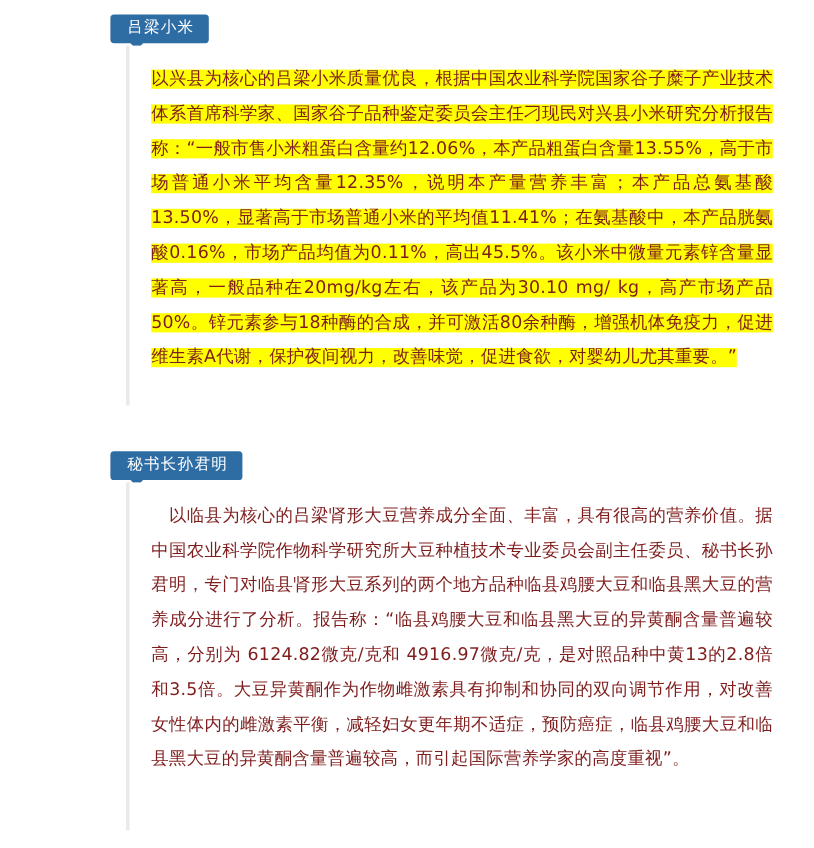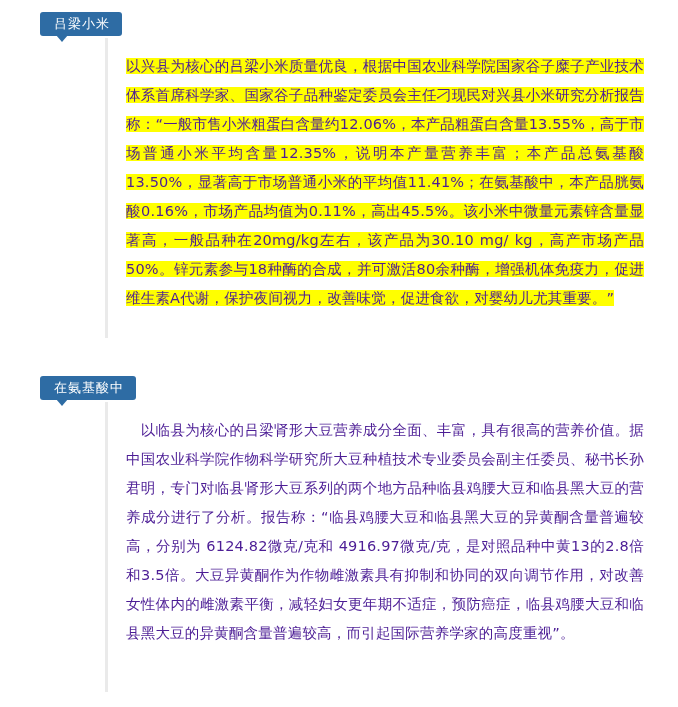--- a/index.html
+++ b/index.html
@@ -22,21 +22,21 @@
 
   .section {
     position: relative;
     margin: 0 0 0 0;
   }
 
   
   .badge-row {
     position: relative;
     height: 26px;
-    padding-left: 40px;
+    padding-left: 92px;
     box-sizing: border-box;
   }
   .badge {
     display: inline-block;
     background: #2e6ca4;
     color: #ffffff;
     font-size: 13px;
     line-height: 24px;
     padding: 0 12px 0 14px;
     height: 24px;
@@ -64,21 +64,21 @@
     margin-right: 18px;
     background: #ffffff;
     border-left: 3px solid #eaeaea;
     padding: 14px 16px 14px 18px;
     box-sizing: border-box;
   }
 
   .para {
     font-size: 14.5px;
     line-height: 29px;
-    color: #4c1d95;
+    color: #7f1d1d;
     text-align: justify;
     text-justify: inter-ideograph;
     margin: 0;
     letter-spacing: 0.2px;
   }
   .para.highlight {
     background: #ffff00;
     display: inline;
     box-decoration-break: clone;
     -webkit-box-decoration-break: clone;
@@ -123,20 +123,20 @@
       <div class="hl-wrap">
         <span class="para highlight">以兴县为核心的吕梁小米质量优良，根据中国农业科学院国家谷子糜子产业技术体系首席科学家、国家谷子品种鉴定委员会主任刁现民对兴县小米研究分析报告称：“一般市售小米粗蛋白含量约12.06%，本产品粗蛋白含量13.55%，高于市场普通小米平均含量12.35%，说明本产量营养丰富；本产品总氨基酸13.50%，显著高于市场普通小米的平均值11.41%；在氨基酸中，本产品胱氨酸0.16%，市场产品均值为0.11%，高出45.5%。该小米中微量元素锌含量显著高，一般品种在20mg/kg左右，该产品为30.10 mg/ kg，高产市场产品50%。锌元素参与18种酶的合成，并可激活80余种酶，增强机体免疫力，促进维生素A代谢，保护夜间视力，改善味觉，促进食欲，对婴幼儿尤其重要。”</span>
       </div>
     </div>
   </div>
 
   <div class="gap-mid"></div>
 
   <div class="section" id="section-soybean">
     <div class="badge-row">
-      <span class="badge">在氨基酸中</span>
+      <span class="badge">秘书长孙君明</span>
     </div>
     <div class="card">
       <p class="para indent">　以临县为核心的吕梁肾形大豆营养成分全面、丰富，具有很高的营养价值。据中国农业科学院作物科学研究所大豆种植技术专业委员会副主任委员、秘书长孙君明，专门对临县肾形大豆系列的两个地方品种临县鸡腰大豆和临县黑大豆的营养成分进行了分析。报告称：“临县鸡腰大豆和临县黑大豆的异黄酮含量普遍较高，分别为 6124.82微克/克和 4916.97微克/克，是对照品种中黄13的2.8倍和3.5倍。大豆异黄酮作为作物雌激素具有抑制和协同的双向调节作用，对改善女性体内的雌激素平衡，减轻妇女更年期不适症，预防癌症，临县鸡腰大豆和临县黑大豆的异黄酮含量普遍较高，而引起国际营养学家的高度重视”。</p>
     </div>
   </div>
 
 </div>
 
 </body></html>

